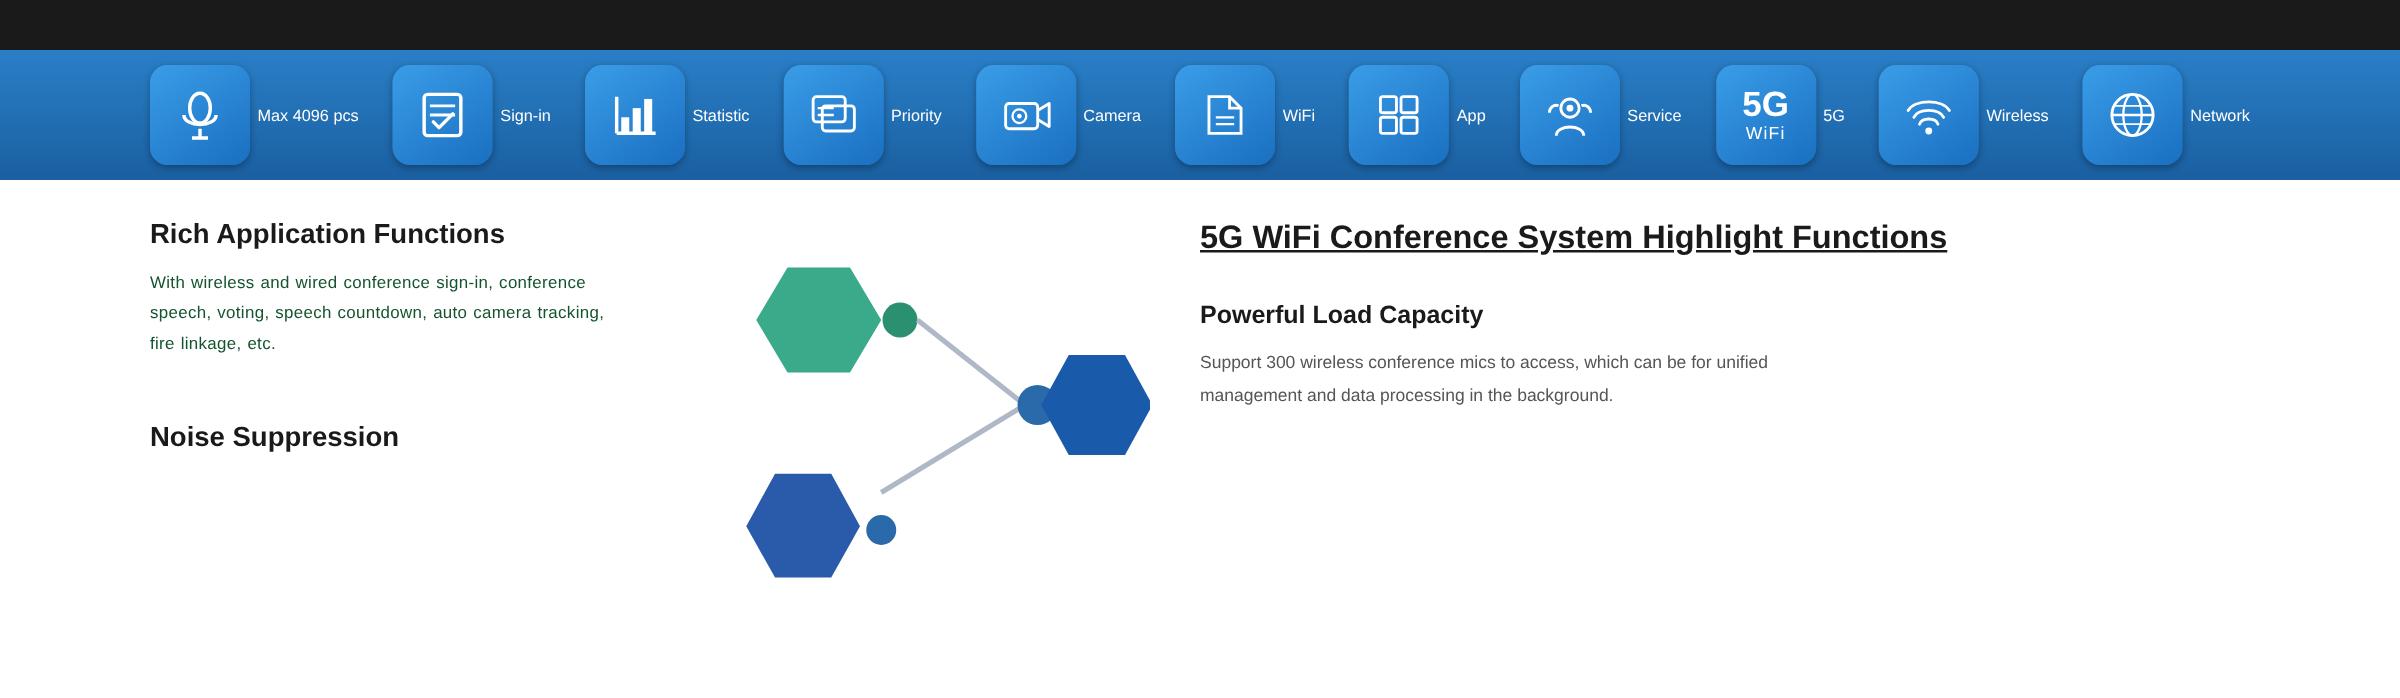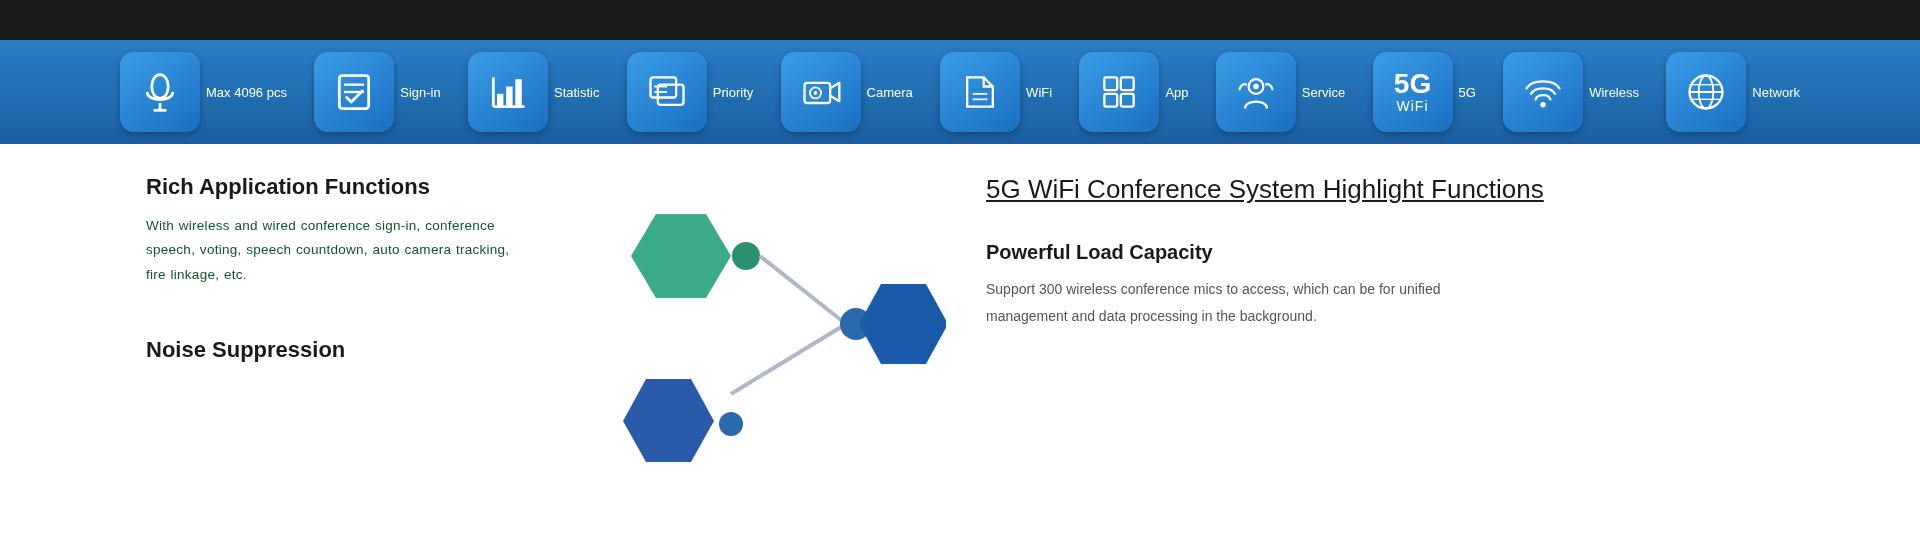--- a/index.html
+++ b/index.html
@@ -63,21 +63,20 @@
     
     .content-section {
       display: flex;
       width: 100%;
       padding: 30px 120px 0 120px;
       gap: 40px;
     }
 
     .left-content {
       flex: 0 0 380px;
-      margin-left: 26px;
     }
 
     .section-title {
       font-size: 22px;
       font-weight: bold;
       color: #1a1a1a;
       margin-bottom: 14px;
     }
 
     .section-text {
@@ -110,21 +109,21 @@
       height: 280px;
     }
 
     
     .right-content {
       flex: 1;
     }
 
     .highlight-title {
       font-size: 26px;
-      font-weight: normal;
+      font-weight: bold;
       color: #1a1a1a;
       text-decoration: underline;
       margin-bottom: 30px;
     }
 
     .sub-title {
       font-size: 20px;
       font-weight: bold;
       color: #1a1a1a;
       margin-bottom: 12px;

